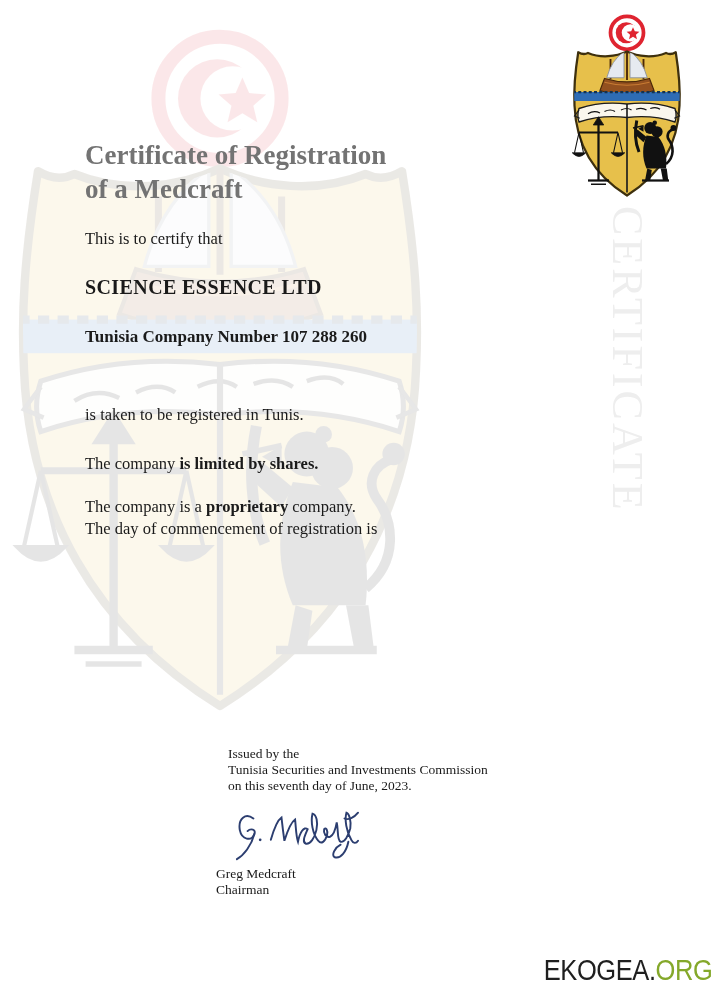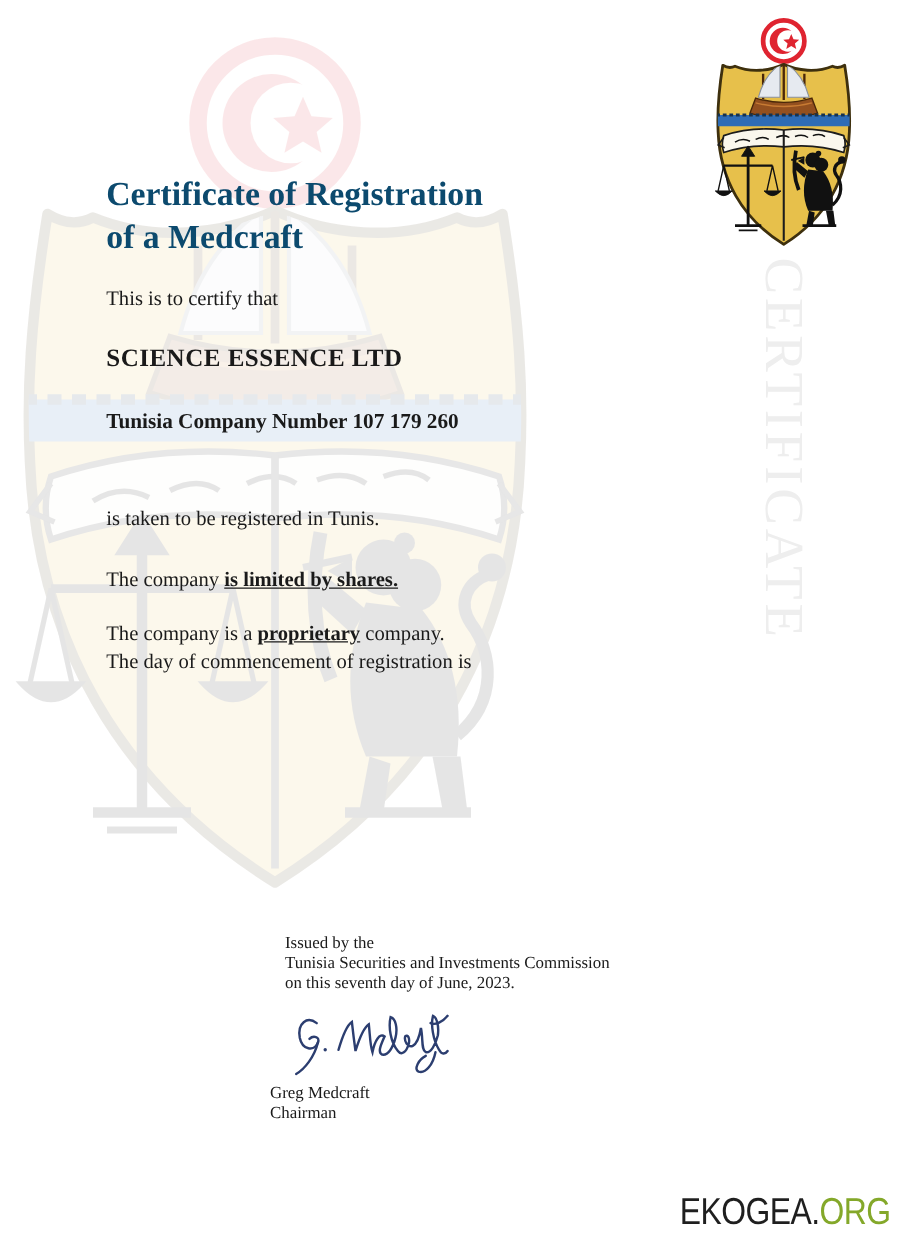--- a/index.html
+++ b/index.html
@@ -20,32 +20,32 @@
     writing-mode:vertical-rl;text-orientation:mixed;
     font-family:"Liberation Serif","DejaVu Serif",serif;
     font-size:44px;letter-spacing:3px;color:#eeeeee;
     user-select:none;pointer-events:none;
   }
 
   
   #coat-of-arms{left:552px;top:8px;width:150px;height:195px;}
 
   
-  #title{left:85px;top:138px;font-size:27px;font-weight:bold;line-height:34px;color:#0c4a6e;}
+  #title{left:85px;top:138px;font-size:27px;font-weight:bold;line-height:34px;color:#737373;}
 
   
   .para{left:85px;font-size:16.5px;line-height:34px;}
   #certify-line{top:222px;}
   #company-name{top:270px;font-size:20px;font-weight:bold;letter-spacing:.4px;}
   #company-number{top:320px;font-size:17px;font-weight:bold;}
   #registered-para{top:364px;width:500px;}
   #limited-para{top:447px;}
   #proprietary-para{top:490px;}
   #commencement-para{top:518px;line-height:21px;}
-  .bold{font-weight:bold;text-decoration:underline;}
+  .bold{font-weight:bold;}
 
   
   #issuer-block{left:228px;top:746px;font-size:13.5px;line-height:16px;}
   #signature{left:234px;top:804px;width:126px;height:60px;}
   #signatory-block{left:216px;top:866px;font-size:13.5px;line-height:15.5px;}
 
   
   #brand{
     right:8px;top:953px;
     font-family:"Liberation Sans","DejaVu Sans",sans-serif;
@@ -140,21 +140,21 @@
 
 <h1 id="title" class="abs" style="margin:0;">
   <span>Certificate of Registration</span><br>
   <span>of a Medcraft</span>
 </h1>
 
 <div id="certify-line" class="abs para">This is to certify that</div>
 
 <div id="company-name" class="abs para">SCIENCE ESSENCE LTD</div>
 
-<div id="company-number" class="abs para">Tunisia Company Number 107 179 260</div>
+<div id="company-number" class="abs para">Tunisia Company Number 107 288 260</div>
 
 <div id="registered-para" class="abs para">
   <br>
   <span>is taken to be registered in Tunis.</span>
 </div>
 
 <div id="limited-para" class="abs para">
   <span>The company </span><span class="bold">is limited by shares.</span>
 </div>
 

